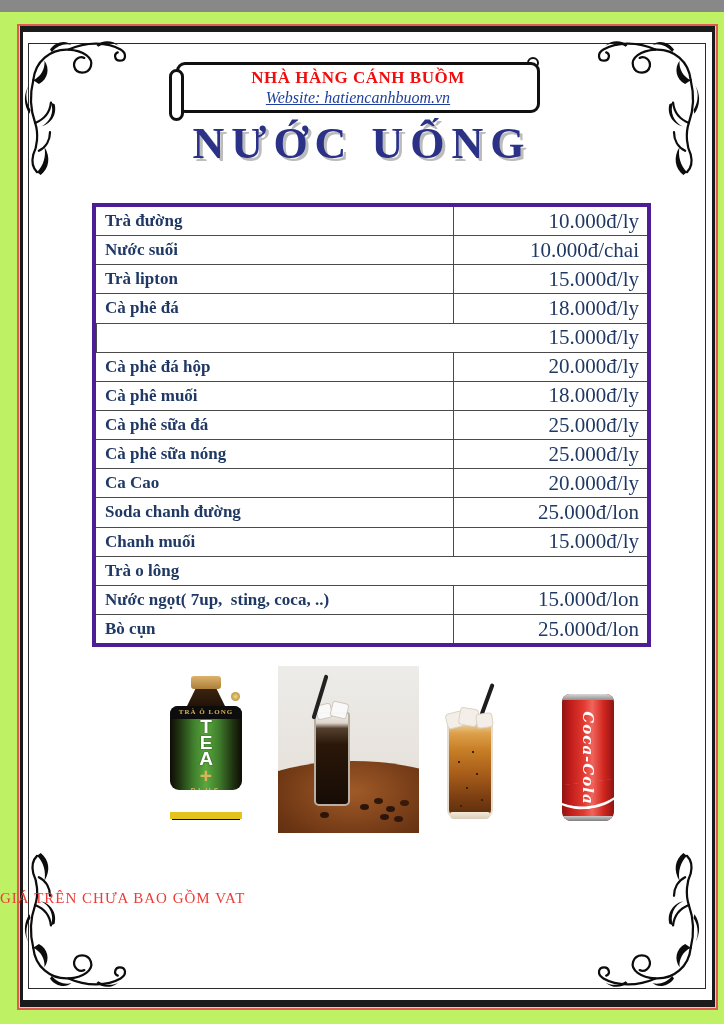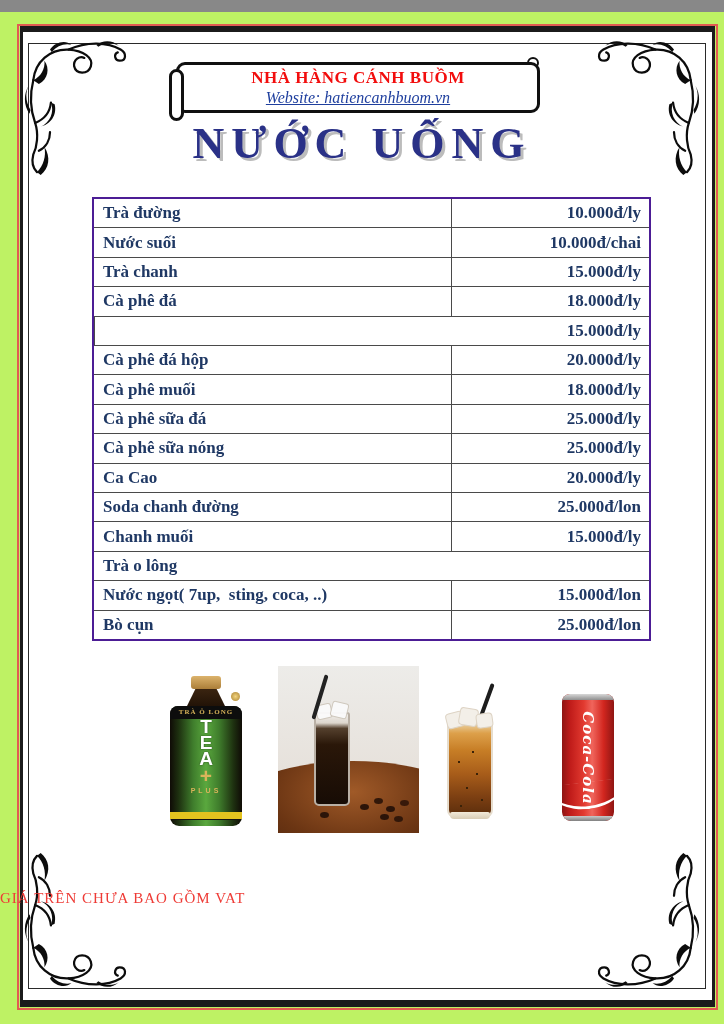--- a/index.html
+++ b/index.html
@@ -54,47 +54,47 @@
 
   
   .page-title {
     position:absolute; left:0; top:106px; width:100%; text-align:center;
     font-size:44px; font-weight:bold; letter-spacing:7px; color:#2a3187;
     text-shadow:3px 3px 0 #bcbcbc;
   }
 
   
   .menu-table {
-    position:absolute; left:92px; top:185px; width:559px; height:444px;
-    border:2px solid #4c1d95; box-sizing:border-box;
+    position:absolute; left:92px; top:191px; width:559px; height:444px;
+    border:4px solid #4c1d95; box-sizing:border-box;
     display:flex; flex-direction:column;
   }
   .menu-row { flex:1; display:flex; align-items:center; }
   .menu-row + .menu-row { border-top:1.4px solid #4a4a4a; }
   .cell-name  {
     width:348px; padding-left:9px; color:#1f3864; font-weight:bold; font-size:17px;
     white-space:pre; overflow:hidden;
   }
   .cell-price {
     flex:1; align-self:stretch; display:flex; align-items:center; justify-content:flex-end;
     padding-right:8px; border-left:1.4px solid #4a4a4a;
-    color:#1f3864; font-weight:bold; font-size:17px;text-align:right;
+    color:#1f3864; font-weight:normal; font-size:21px;text-align:right;
   }
 
   
   .drinks { position:absolute; left:0; top:0; width:100%; height:100%; pointer-events:none; }
 
   
   .tea-bottle { position:absolute; left:167px; top:664px; width:78px; height:144px; }
   .tb-cap  { position:absolute; left:24px; top:0; width:30px; height:13px; border-radius:3px;
              background:linear-gradient(#dcb36c,#ab7e39); }
   .tb-neck { position:absolute; left:20px; top:13px; width:38px; height:17px;
              background:linear-gradient(#3a2410,#221307);
              clip-path:polygon(22% 0,78% 0,100% 100%,0 100%); }
-  .tb-body { position:absolute; left:3px; top:30px; width:72px; height:120px;
+  .tb-body { position:absolute; left:3px; top:30px; width:72px; height:84px;
              border-radius:8px 8px 9px 9px; overflow:hidden;
              background:linear-gradient(90deg,#0f0b06 0%,#1e3110 12%,#3f7d2c 32%,#5aa83e 50%,#3f7d2c 68%,#1e3110 88%,#0f0b06 100%);
              display:flex; flex-direction:column; align-items:center; }
   .tb-band { width:100%; height:13px; background:#0d0d0d; color:#d9b45a;
              font-size:7px; line-height:13px; text-align:center; letter-spacing:1px; font-weight:bold; }
   .tb-badge{ position:absolute; right:5px; top:16px; width:9px; height:9px; border-radius:50%;
              background:radial-gradient(#f2d580,#a87f2e); }
   .tb-letter { color:#fff; font-weight:bold; font-size:19px; line-height:16px;
                font-family:"Liberation Sans", sans-serif; text-shadow:0 0 2px rgba(0,0,0,.6); }
   .tb-plus   { color:#d9b45a; font-weight:bold; font-size:21px; line-height:18px;
@@ -220,21 +220,21 @@
   <div class="menu-table">
     <div class="menu-row">
         <div class="cell-name">Trà đường</div>
         <div class="cell-price">10.000đ/ly</div>
       </div>
       <div class="menu-row">
         <div class="cell-name">Nước suối</div>
         <div class="cell-price">10.000đ/chai</div>
       </div>
       <div class="menu-row">
-        <div class="cell-name">Trà chanh</div>
+        <div class="cell-name">Trà lipton</div>
         <div class="cell-price">15.000đ/ly</div>
       </div>
       <div class="menu-row">
         <div class="cell-name">Cà phê đá</div>
         <div class="cell-price">18.000đ/ly</div>
       </div>
       <div class="menu-row">
         <div class="cell-price">15.000đ/ly</div>
       </div>
       <div class="menu-row">

